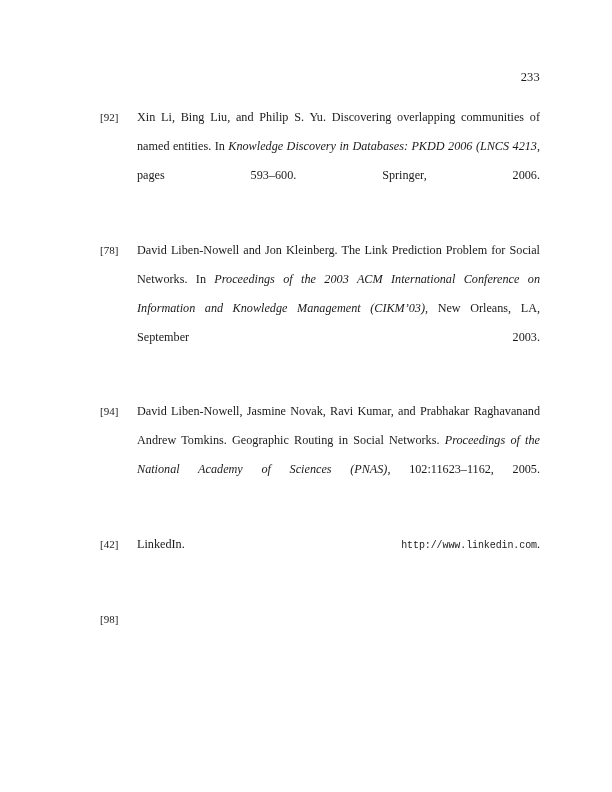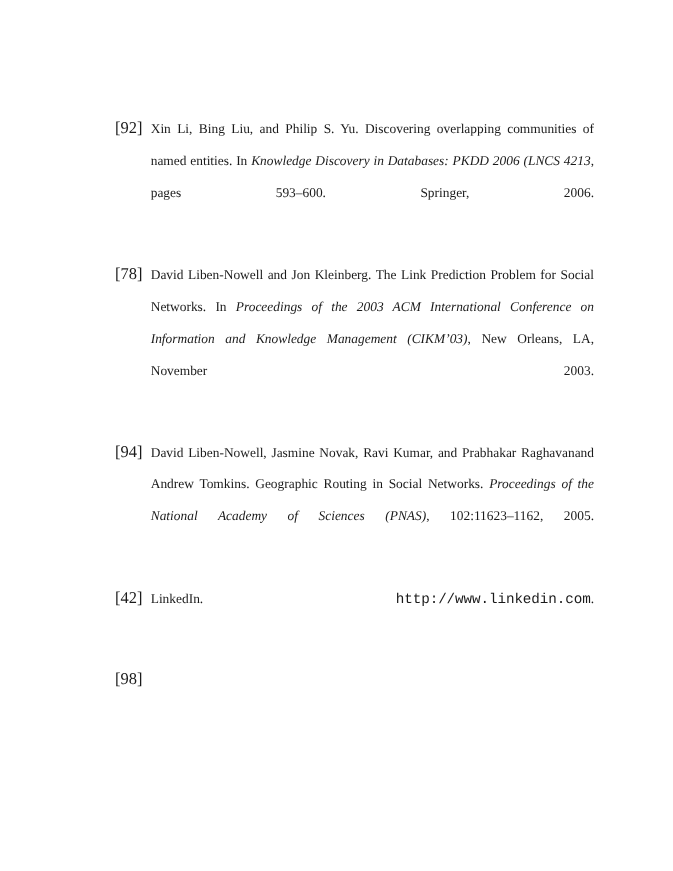--- a/index.html
+++ b/index.html
@@ -43,59 +43,60 @@
     hyphens: none;
   }
   .entry:last-child {
     margin-bottom: 0;
   }
   .entry .label {
     position: absolute;
     left: -5px;
     top: 0;
     width: 34px;
-    text-align: center;
-    font-size: 15px;
+    text-align: left;
+    font-size: 11px;
     line-height: 29px;
     white-space: nowrap;
   }
   .entry .body {
     display: block;
   }
   
   .entry .body::after {
     content: "";
     display: inline-block;
     width: 100%;
     height: 0;
   }
   i, .ital {
     font-style: italic;
     margin-top: 47px;
   }
   .url {
     font-family: "Liberation Mono", "DejaVu Sans Mono", monospace;
-    font-size: 13px;
+    font-size: 10px;
     letter-spacing: -0.1px;
   }
 </style>
 </head>
 <body>
 
 <div class="page">
 
+  <div class="folio">233</div>
 
   <div class="biblist">
       <div class="entry">
         <span class="label">[92]</span>
         <span class="body"><span>Xin Li, Bing Liu, and Philip S. Yu. Discovering overlapping communities of named entities. In </span><i>Knowledge Discovery in Databases: PKDD 2006 (LNCS 4213</i><span>, pages 593–600. Springer, 2006.</span></span>
       </div>
       <div class="entry">
         <span class="label">[78]</span>
-        <span class="body"><span>David Liben-Nowell and Jon Kleinberg. The Link Prediction Problem for Social Networks. In </span><i>Proceedings of the 2003 ACM International Conference on Information and Knowledge Management (CIKM’03)</i><span>, New Orleans, LA, November 2003.</span></span>
+        <span class="body"><span>David Liben-Nowell and Jon Kleinberg. The Link Prediction Problem for Social Networks. In </span><i>Proceedings of the 2003 ACM International Conference on Information and Knowledge Management (CIKM’03)</i><span>, New Orleans, LA, September 2003.</span></span>
       </div>
       <div class="entry">
         <span class="label">[94]</span>
         <span class="body"><span>David Liben-Nowell, Jasmine Novak, Ravi Kumar, and Prabhakar Raghavanand Andrew Tomkins. Geographic Routing in Social Networks. </span><i>Proceedings of the National Academy of Sciences (PNAS)</i><span>, 102:11623–1162, 2005.</span></span>
       </div>
       <div class="entry">
         <span class="label">[42]</span>
         <span class="body"><span>LinkedIn. </span><span class="url">http://www.linkedin.com</span><span>.</span></span>
       </div>
       <div class="entry">

